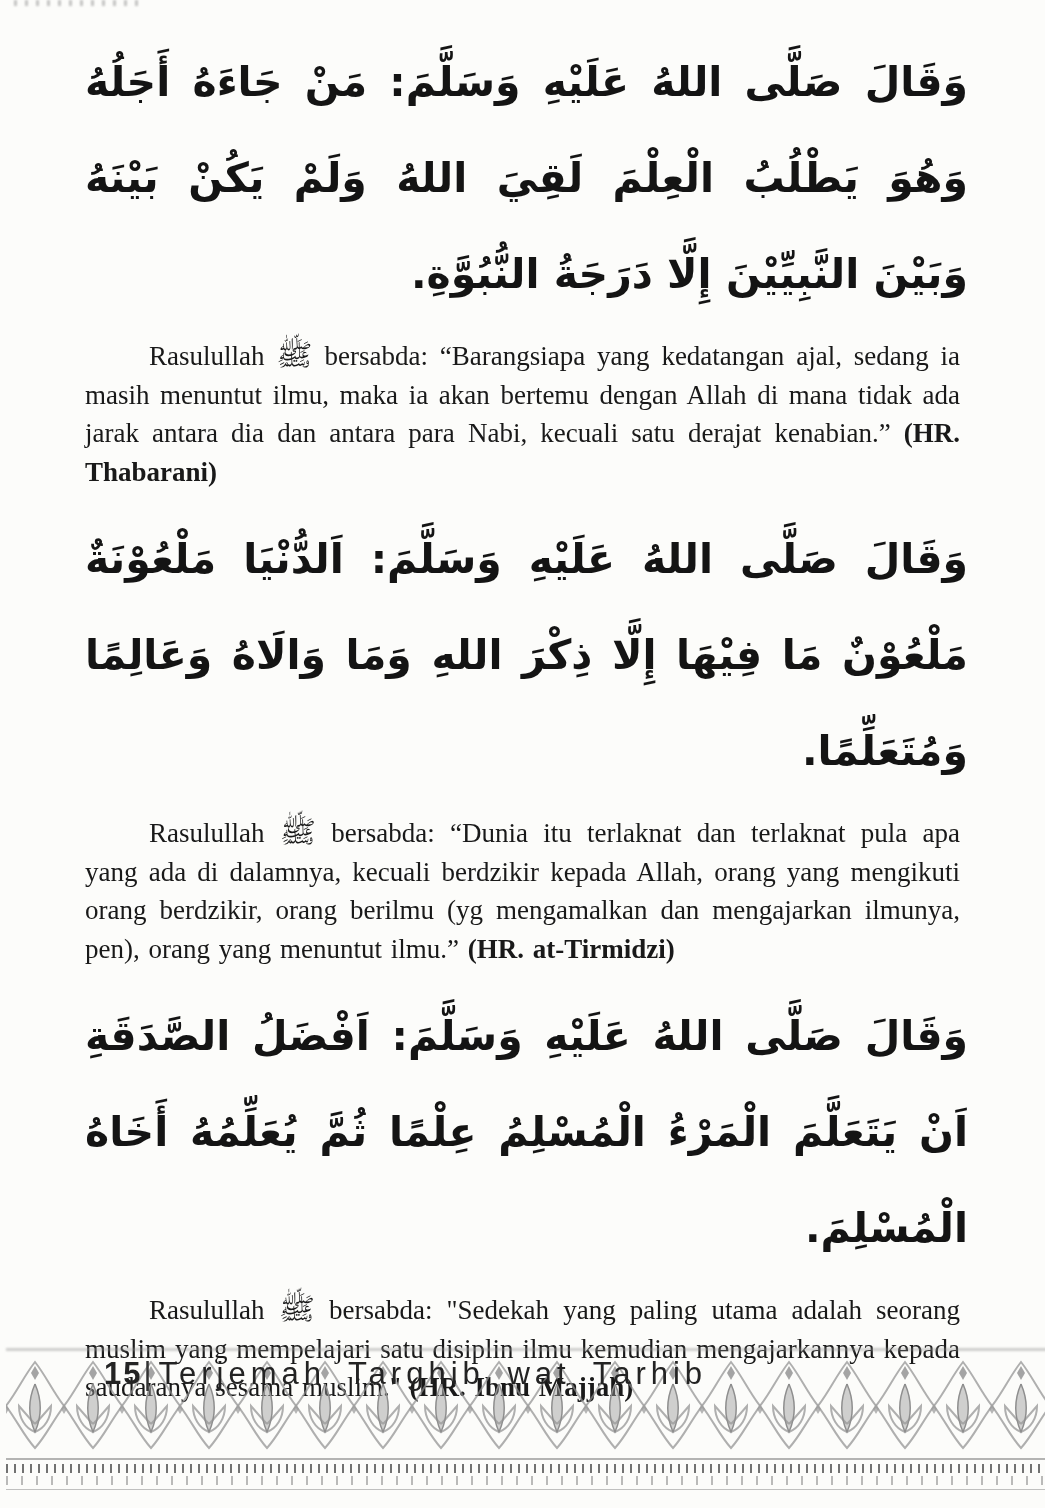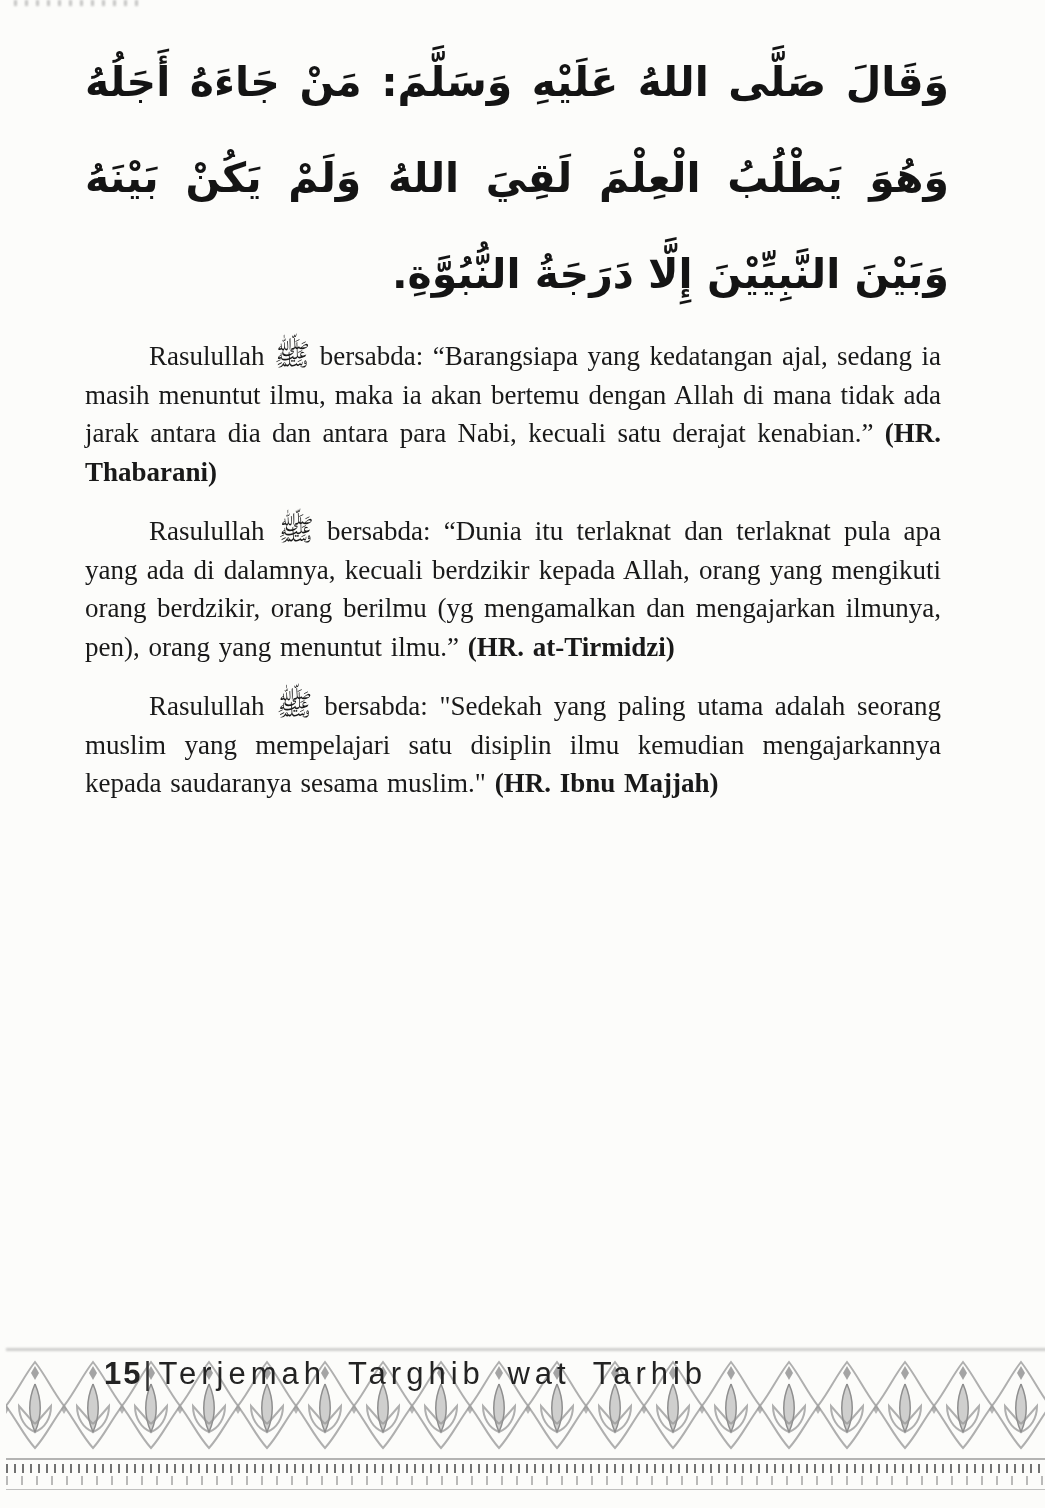--- a/index.html
+++ b/index.html
@@ -11,21 +11,21 @@
     font-family: "Liberation Serif", serif;
     color: #1c1c1c;
   }
   .scan-artifact-top {
     position: absolute; top: 0; left: 14px; width: 130px; height: 6px;
     background: repeating-linear-gradient(90deg, rgba(90,90,90,.35) 0 3px, transparent 3px 11px);
     filter: blur(1px);
   }
   .content {
     position: absolute;
-    left: 85px; right: 96px; top: 28px;
+    left: 85px; right: 77px; top: 28px;
   }
   .arabic {
     direction: rtl;
     unicode-bidi: embed;
     text-align: justify;
     font-family: "DejaVu Sans", sans-serif;
     font-weight: 700;
     font-size: 41px;
     line-height: 96px;
     color: #141414;
@@ -99,28 +99,30 @@
 
   <p class="arabic" lang="ar" dir="rtl">وَقَالَ صَلَّى اللهُ عَلَيْهِ وَسَلَّمَ: مَنْ جَاءَهُ أَجَلُهُ وَهُوَ يَطْلُبُ الْعِلْمَ لَقِيَ اللهُ وَلَمْ يَكُنْ بَيْنَهُ وَبَيْنَ النَّبِيِّيْنَ إِلَّا دَرَجَةُ النُّبُوَّةِ.</p>
   <p class="trans">
     <span>Rasulullah</span>
     <span class="saw">ﷺ</span>
     <span>bersabda:</span>
     <span>“Barangsiapa yang kedatangan ajal, sedang ia masih menuntut ilmu, maka ia akan bertemu dengan Allah di mana tidak ada jarak antara dia dan antara para Nabi, kecuali satu derajat kenabian.”</span>
     <span class="src">(HR. Thabarani)</span>
   </p>
 
+  <p class="arabic" lang="ar" dir="rtl">وَقَالَ صَلَّى اللهُ عَلَيْهِ وَسَلَّمَ: اَلدُّنْيَا مَلْعُوْنَةٌ مَلْعُوْنٌ مَا فِيْهَا إِلَّا ذِكْرَ اللهِ وَمَا وَالَاهُ وَعَالِمًا وَمُتَعَلِّمًا.</p>
   <p class="trans">
     <span>Rasulullah</span>
     <span class="saw">ﷺ</span>
     <span>bersabda:</span>
     <span>“Dunia itu terlaknat dan terlaknat pula apa yang ada di dalamnya, kecuali berdzikir kepada Allah, orang yang mengikuti orang berdzikir, orang berilmu (yg mengamalkan dan mengajarkan ilmunya, pen), orang yang menuntut ilmu.”</span>
     <span class="src">(HR. at-Tirmidzi)</span>
   </p>
 
+  <p class="arabic" lang="ar" dir="rtl">وَقَالَ صَلَّى اللهُ عَلَيْهِ وَسَلَّمَ: اَفْضَلُ الصَّدَقَةِ اَنْ يَتَعَلَّمَ الْمَرْءُ الْمُسْلِمُ عِلْمًا ثُمَّ يُعَلِّمُهُ أَخَاهُ الْمُسْلِمَ.</p>
   <p class="trans">
     <span>Rasulullah</span>
     <span class="saw">ﷺ</span>
     <span>bersabda:</span>
     <span>"Sedekah yang paling utama adalah seorang muslim yang mempelajari satu disiplin ilmu kemudian mengajarkannya kepada saudaranya sesama muslim."</span>
     <span class="src">(HR. Ibnu Majjah)</span>
   </p>
 
 </div>
 

